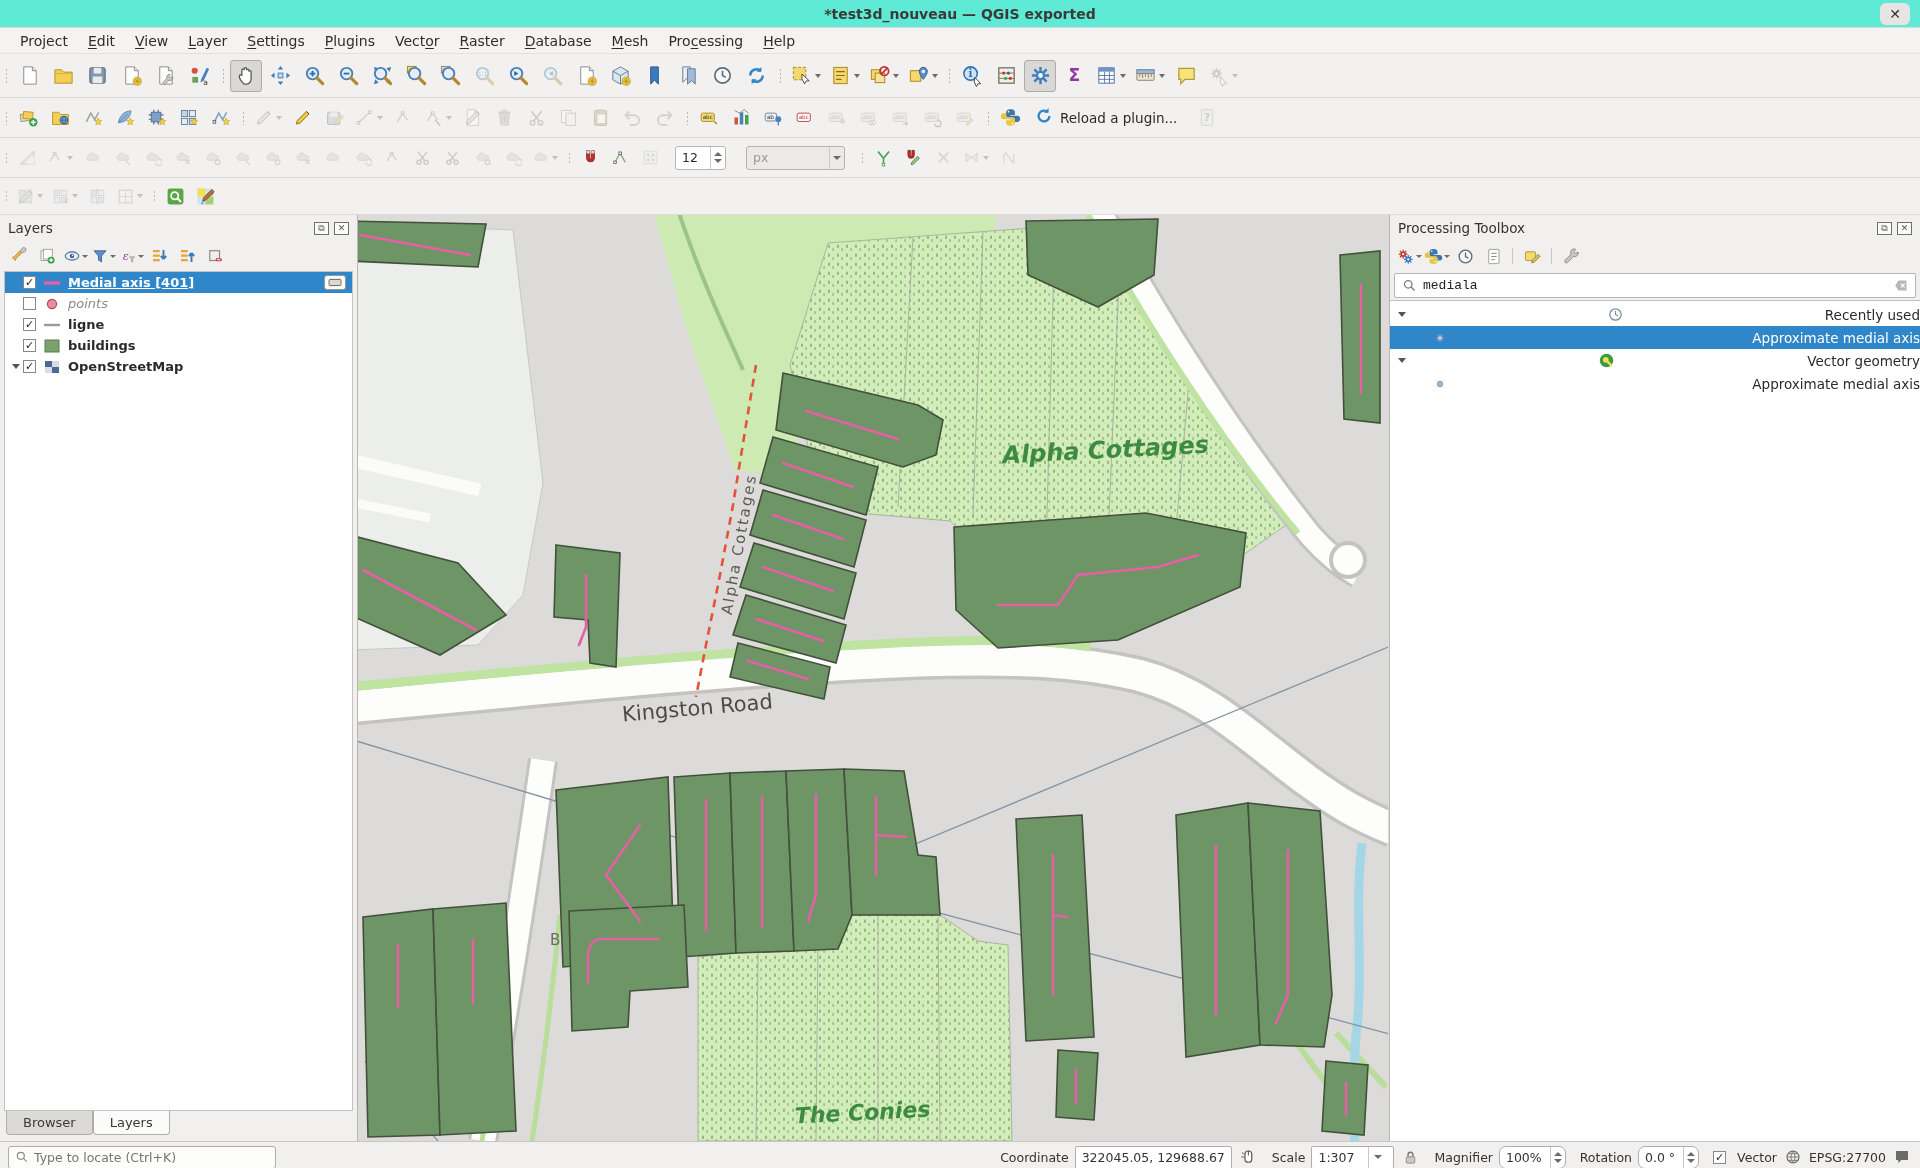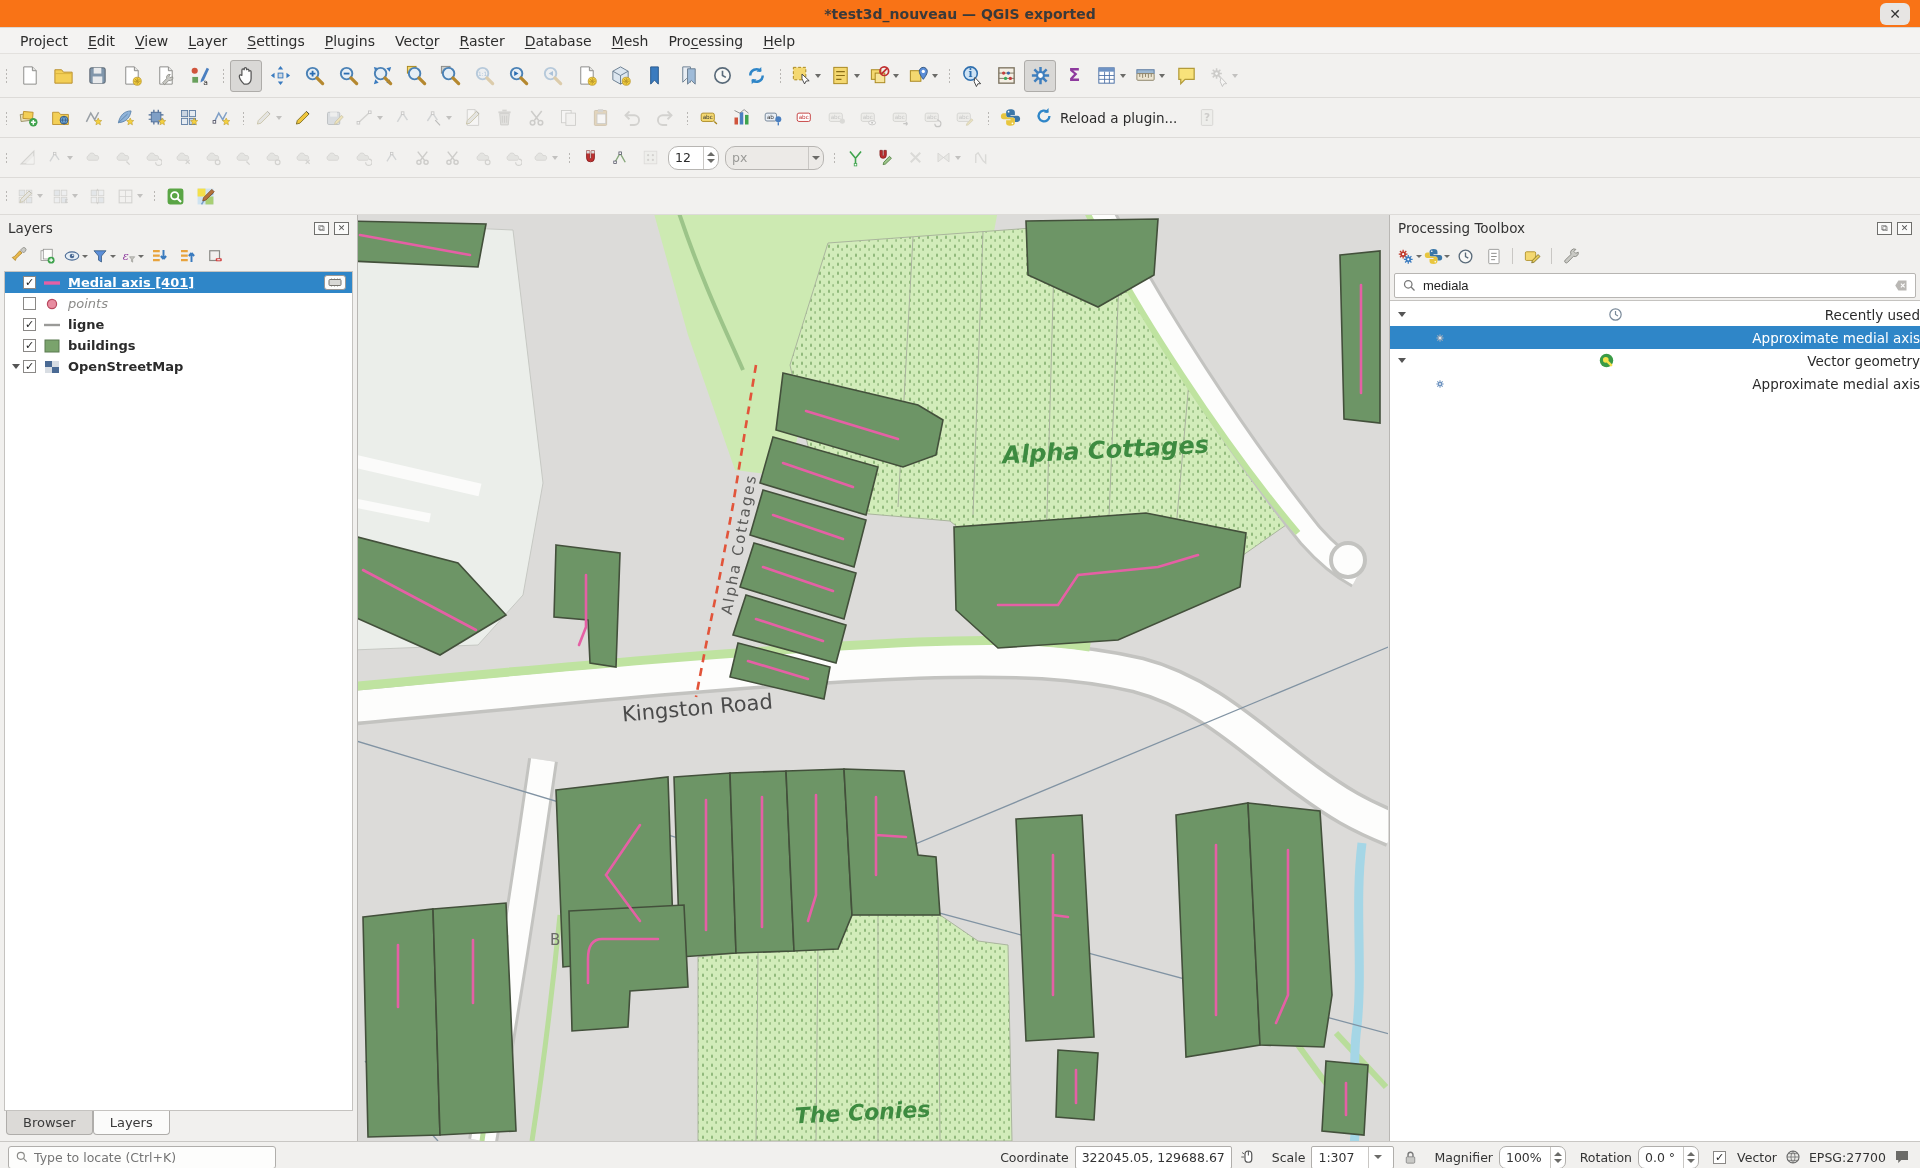--- a/index.html
+++ b/index.html
@@ -1,38 +1,38 @@
 <!DOCTYPE html>
 <html><head>
 <meta charset="utf-8">
 <style>
   * { margin:0; padding:0; box-sizing:border-box; }
   html,body { width:1920px; height:1168px; overflow:hidden; font-family:"DejaVu Sans",sans-serif; background:#efeeec; color:#2b2b2b; }
   
-  .titlebar { height:28px; background:#f97316; display:flex; align-items:center; justify-content:center; position:relative; border-bottom:1px solid #dad8d5; }
+  .titlebar { height:28px; background:#5eead4; display:flex; align-items:center; justify-content:center; position:relative; border-bottom:1px solid #dad8d5; }
   .titlebar .wtitle { font-size:14px; font-weight:bold; color:#3a3a3a; }
   .winclose { position:absolute; right:10px; top:3px; width:30px; height:22px; border-radius:6px; background:#e7e5e3; display:flex; align-items:center; justify-content:center; font-size:14px; font-weight:bold; color:#333; cursor:pointer; }
   
   .menubar { height:26px; background:#f4f3f2; display:flex; align-items:center; padding-left:10px; border-bottom:1px solid #e3e1de; }
   .menu-item { font-size:14px; padding:3px 10px; color:#2e2e2e; border-radius:3px; cursor:default; }
   .menu-item u { text-decoration:underline; text-underline-offset:2px; }
   
   .tbrow { display:flex; align-items:center; background:#f2f1ef; border-bottom:1px solid #ddDBD8; padding:1px 2px; }
   .tbrow1{ height:44px; } .tbrow2{ height:40px; } .tbrow3{ height:40px; } .tbrow4{ height:37px; }
   .tbgroup { display:flex; align-items:center; padding:0 3px 0 10px; position:relative; }
   .tbgroup::before { content:""; position:absolute; left:3px; top:8px; bottom:8px; width:3px;
      background-image:radial-gradient(circle,#b9b7b4 1px,transparent 1.1px); background-size:3px 4px; }
   .tbtn { border-radius:3px; display:flex; align-items:center; justify-content:center; margin:0 1px; cursor:pointer; position:relative; }
   .tbrow1 .tbtn{ width:32px; height:32px; } .tbrow2 .tbtn{ width:30px; height:30px; }
   .tbrow3 .tbtn{ width:28px; height:28px; } .tbrow4 .tbtn{ width:28px; height:28px; }
   .tbtn.active { background:#d9d8d6; border:1px solid #aeacA9; }
   .tbtn.disabled { opacity:.35; cursor:default; }
   .tbtn .caret { width:0; height:0; border-left:3.5px solid transparent; border-right:3.5px solid transparent; border-top:4px solid #6b6b68; margin-left:2px; }
   .tbtn.hascaret { width:auto; padding:0 3px; }
-  .tspin { display:flex; align-items:center; background:#fff; border:1px solid #b7b5b2; border-radius:10px; height:24px; margin:0 3px; }
+  .tspin { display:flex; align-items:center; background:#fff; border:1px solid #b7b5b2; border-radius:3px; height:24px; margin:0 10px; }
   .tspin.dis { background:#eceAE7; color:#9a9a97;gap:48px; }
   .tspin .val { padding:0 6px; font-size:12.5px; min-width:34px; }
   .tspin .arrows { display:flex; flex-direction:column; border-left:1px solid #c9c7c4; height:100%; justify-content:center; padding:0 3px; gap:3px; }
   .arr-up { width:0;height:0;border-left:4px solid transparent;border-right:4px solid transparent;border-bottom:4px solid #6b6b68; }
   .arr-dn { width:0;height:0;border-left:4px solid transparent;border-right:4px solid transparent;border-top:4px solid #6b6b68; }
   .btntext { display:flex; align-items:center; gap:6px; height:28px; padding:0 8px; border-radius:3px; font-size:13.5px; cursor:pointer; }
   
   .workspace { display:flex; height:926px; }
   .panel-left { width:358px; background:#f1f0ee; border-right:1px solid #b9b7b4; display:flex; flex-direction:column; }
   .panel-right { width:531px; background:#f1f0ee; border-left:1px solid #b9b7b4; display:flex; flex-direction:column; }
@@ -53,21 +53,21 @@
   .lsym { width:20px; height:14px; margin-right:6px; display:flex; align-items:center; justify-content:center; flex:none; }
   .llabel { font-weight:bold; white-space:nowrap; }
   .llabel.italic { font-weight:normal; font-style:italic; color:#8a8a88; }
   .membadge { position:absolute; right:6px; top:3px; width:22px; height:15px; background:#fdfdfc; border:1px solid #9a9896; border-radius:3px; display:flex; align-items:center; justify-content:center; }
   
   .tabrow { height:30px; display:flex; align-items:flex-start; padding-left:6px; background:#f1f0ee; }
   .tab { font-size:13px; padding:4px 16px; border:1px solid #aFADaa; border-top:none; background:#dcdad7; color:#3a3a3a; border-radius:0 0 4px 4px; cursor:pointer; }
   .tab.active { background:#fbfbfa; position:relative; }
   
   .proc-search { margin:2px 4px; height:25px; background:#fff; border:1px solid #b7b5b2; border-radius:2px; display:flex; align-items:center; padding:0 4px; }
-  .proc-search input { border:none; outline:none; flex:1; font-size:13px; font-family:Liberation Sans, sans-serif; color:#222; background:transparent; padding-left:4px; }
+  .proc-search input { border:none; outline:none; flex:1; font-size:13px; font-family:Liberation Mono, monospace; color:#222; background:transparent; padding-left:4px; }
   .proc-tree { flex:1; background:#fff; border-top:1px solid #c5c3c0; overflow:hidden; padding-top:2px; }
   .trow { display:flex; align-items:center; height:23px; font-size:13.5px; cursor:pointer;justify-content:space-between; }
   .trow .twist { width:16px; display:flex; justify-content:center; margin-left:4px; }
   .twist-tri { width:0;height:0;border-left:4px solid transparent;border-right:4px solid transparent;border-top:5px solid #555; }
   .trow .ticon { width:20px; height:18px; display:flex; align-items:center; justify-content:center; margin-right:4px; }
   .trow.child { padding-left:40px; }
   .trow.sel { background:#2f86c8; color:#fff; }
   
   .map-wrap { flex:1; position:relative; background:#dcdbd9; overflow:hidden; }
   .map-wrap svg { display:block; }

